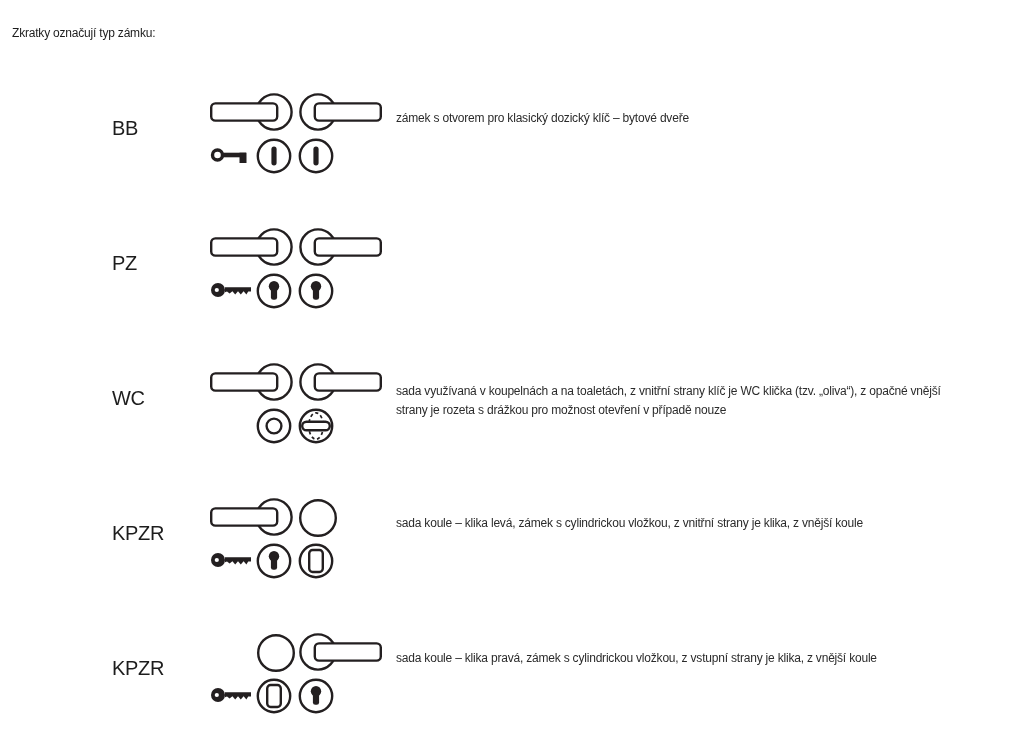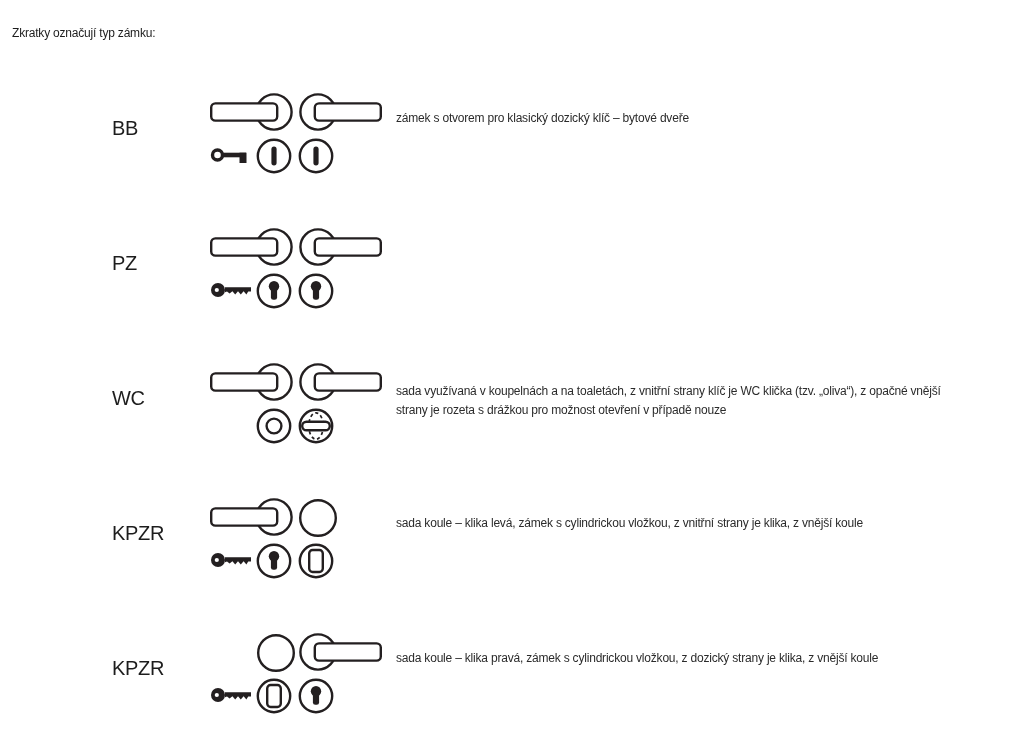--- a/index.html
+++ b/index.html
@@ -223,16 +223,16 @@
       <svg class="ic pos-key" width="42" height="26">
           <use href="#sym-cylinder-key"></use>
         </svg>
       <svg class="ic pos-r1" width="36" height="36">
           <use href="#sym-rosette-blind"></use>
         </svg>
       <svg class="ic pos-r2" width="36" height="36">
           <use href="#sym-rosette-pz"></use>
         </svg>
     </div>
-    <div class="row-text">sada koule – klika pravá, zámek s cylindrickou vložkou, z dozický strany je klika, z vnější koule</div>
+    <div class="row-text">sada koule – klika pravá, zámek s cylindrickou vložkou, z vstupní strany je klika, z vnější koule</div>
   </div>
 
 </div>
 
 </body></html>

